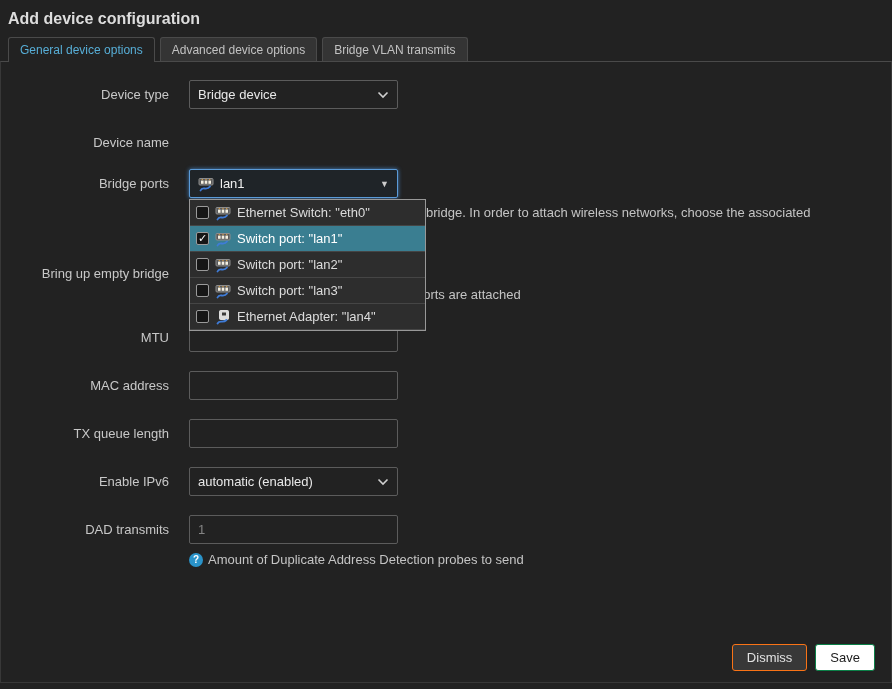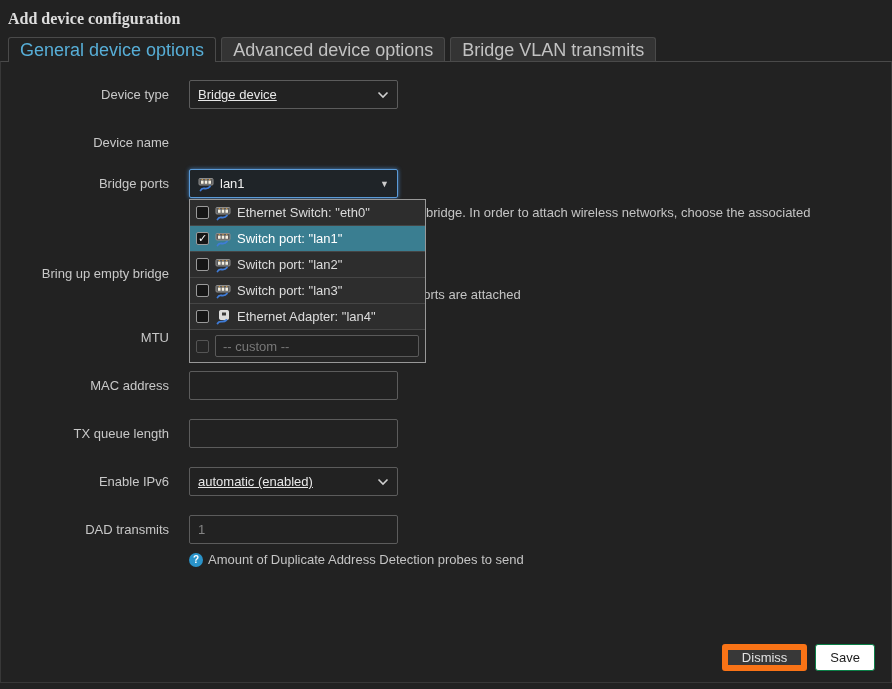--- a/index.html
+++ b/index.html
@@ -4,32 +4,32 @@
 <style>
   * { margin: 0; padding: 0; box-sizing: border-box; }
   html, body { width: 892px; height: 689px; overflow: hidden; }
   body {
     background: #222222;
     font-family: "Liberation Sans", "DejaVu Sans", sans-serif;
     color: #cccccc;
     font-size: 13px;
     position: relative;
   }
-  .modal-header { padding: 10px 8px 8px 8px; font-family: Liberation Serif, serif; }
+  .modal-header { padding: 10px 8px 8px 8px; }
   .modal-title { font-size: 16px; font-weight: bold; color: #dddddd; }
 
   .tab-bar { padding-left: 8px; display: flex; gap: 5px; position: relative; top: 1px; }
   .tab {
     padding: 4px 11px 4px 11px;
     background: #343434;
     border: 1px solid #4a4a4a;
     border-bottom: none;
     border-radius: 3px 3px 0 0;
     color: #c2c2c2;
-    font-size: 18px;
+    font-size: 12px;
     cursor: pointer;
     height: 25px;
     line-height: 16px;
   }
   .tab.active {
     background: #222222;
     color: #57aed7;
     position: relative;
     z-index: 2;
   }
@@ -56,21 +56,21 @@
     width: 209px; height: 29px;
     background: #222222;
     border: 1px solid #5c5c5c;
     border-radius: 2px;
     color: #e8e8e8;
     font-size: 13px;
     font-family: "Liberation Sans", "DejaVu Sans", sans-serif;
     padding: 0 8px;
   }
   .text-input::placeholder { color: #848484; }
-  .select-box { display: flex; align-items: center; justify-content: space-between; cursor: pointer; text-decoration: underline; }
+  .select-box { display: flex; align-items: center; justify-content: space-between; cursor: pointer; }
   .select-box .chev { display: flex; align-items: center; }
 
   .dropdown { position: relative; width: 166px; }
   .dd-control {
     width: 209px; height: 29px;
     background: #1f2428;
     border: 1px solid #5b9bd8;
     box-shadow: 0 0 4px rgba(74,144,217,0.85);
     border-radius: 2px;
     display: flex; align-items: center;
@@ -147,21 +147,21 @@
     display: flex; gap: 8px;
   }
   .btn {
     height: 27px;
     padding: 0 14px;
     border-radius: 3px;
     font-size: 13px;
     font-family: "Liberation Sans", "DejaVu Sans", sans-serif;
     cursor: pointer;
   }
-  .btn-dismiss { background: #383838; border: 6px solid #f97316; color: #e2e2e2; }
+  .btn-dismiss { background: #383838; border: 1px solid #f97316; color: #e2e2e2; }
   .btn-save { background: #ffffff; border: 1px solid #0b7f47; color: #1c1c1c; }
 </style>
 </head>
 <body>
 
 <div class="modal-header">
   <div class="modal-title">Add device configuration</div>
 </div>
 
 <div class="tab-bar">
@@ -279,24 +279,20 @@
               <span class="cb"></span>
               <span class="opt-icon">
                 <svg width="16" height="16" viewBox="0 0 16 16">
                   <rect x="4.5" y="1.5" width="9" height="9" rx="1" fill="#dcdcdc" stroke="#f5f5f5" stroke-width="0.8"></rect>
                   <rect x="7" y="3.5" width="4" height="3" fill="#3a3a3a"></rect>
                   <path d="M2.5 14.5 C4.5 10.5, 8 14.5, 11.5 11" fill="none" stroke="#3f7cd8" stroke-width="1.8" stroke-linecap="round"></path>
                 </svg>
               </span>
               <span class="opt-label">Ethernet Adapter: "lan4"</span>
             </li>
-            <li class="dd-custom">
-            <span class="cb dim"></span>
-            <input class="custom-input" type="text" placeholder="-- custom --" style="">
-          </li>
         </ul>
       </div>
       <div class="description">Specifies the wired ports to attach to this bridge. In order to attach wireless networks, choose the associated network from the wireless settings.</div>
     </div>
   </div>
 
   <div class="form-row">
     <div class="form-label">Bring up empty bridge</div>
     <div class="form-field">
       <div class="big-cb"></div>

